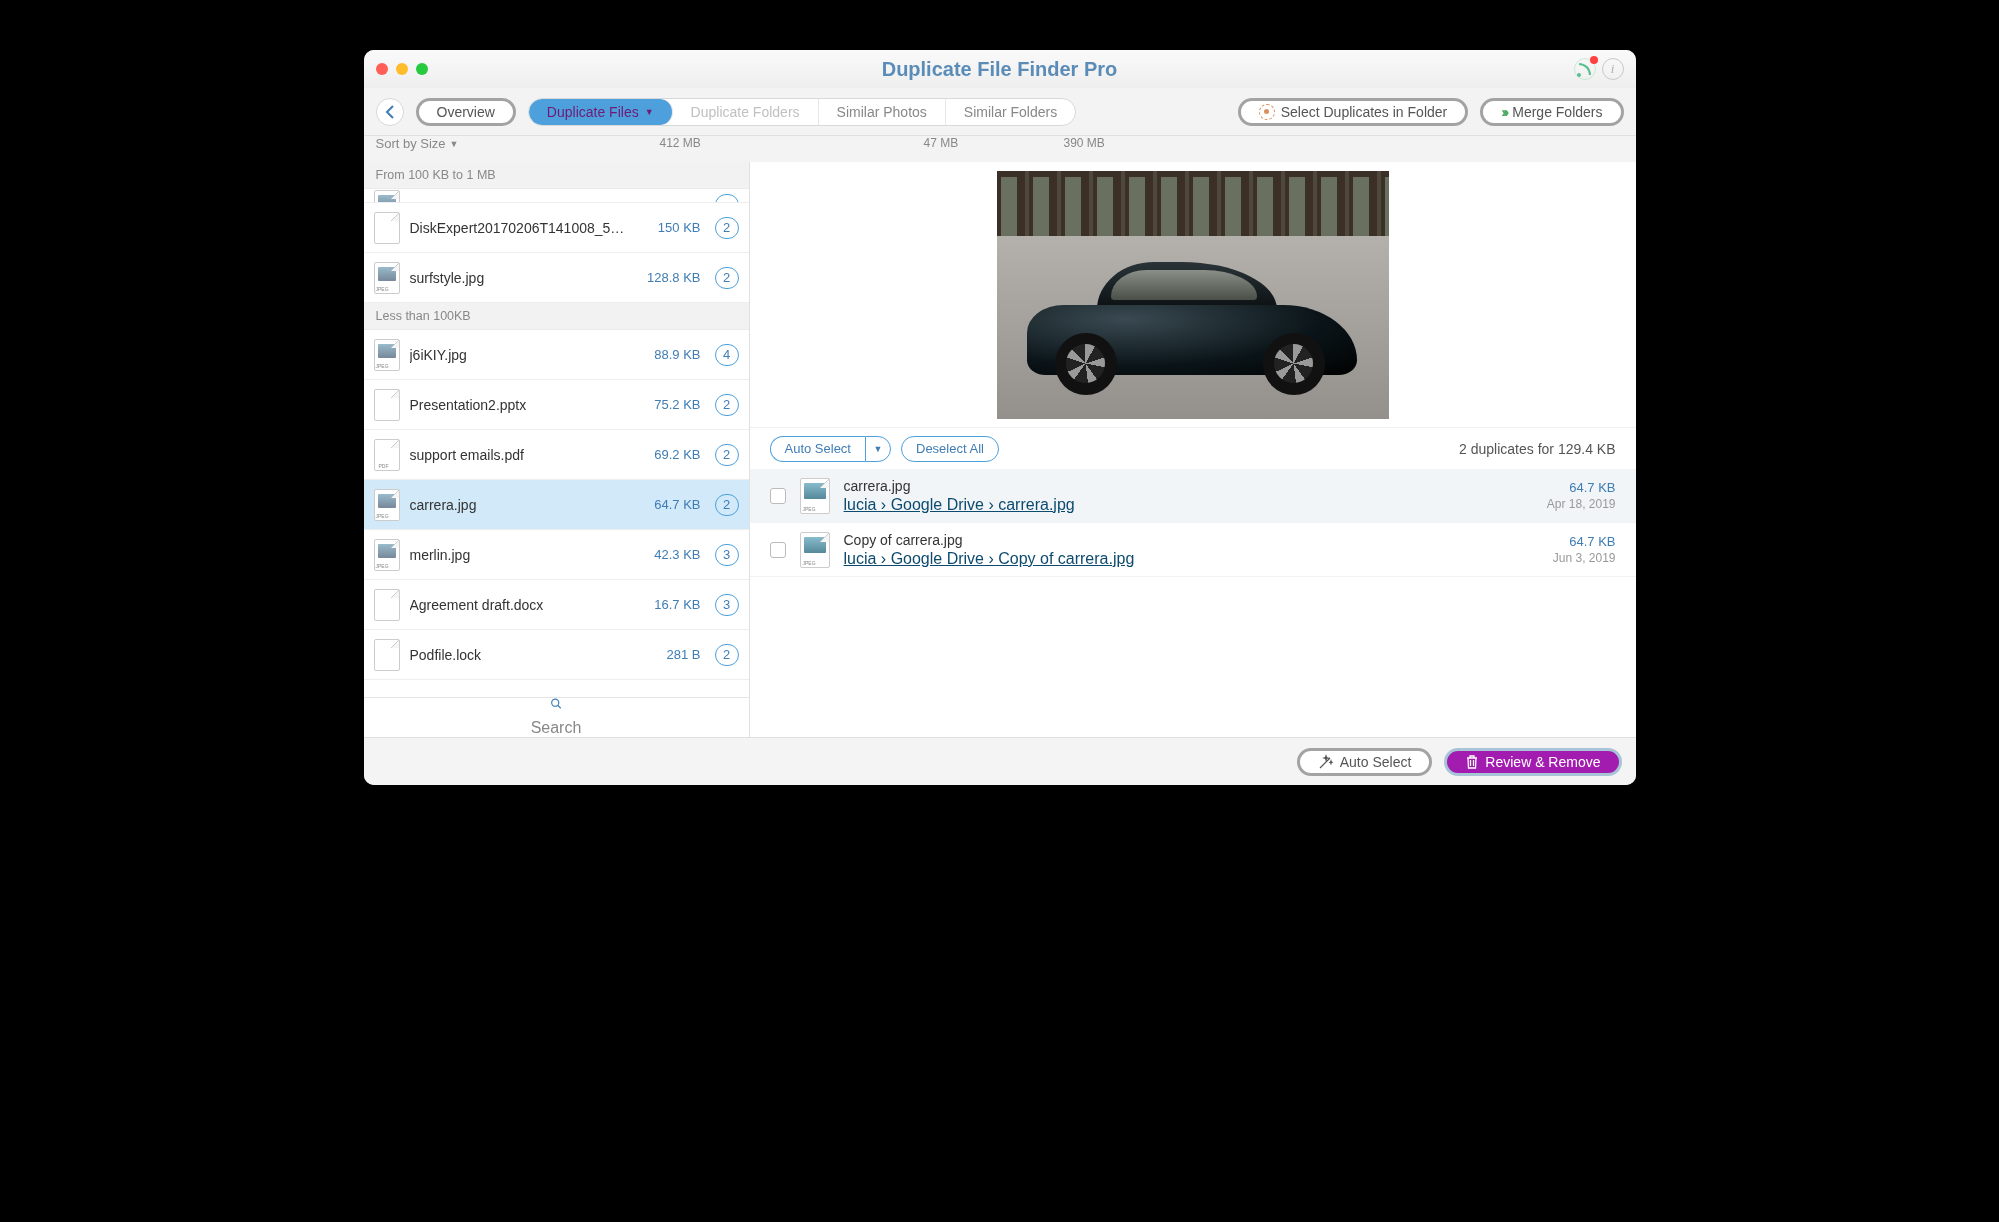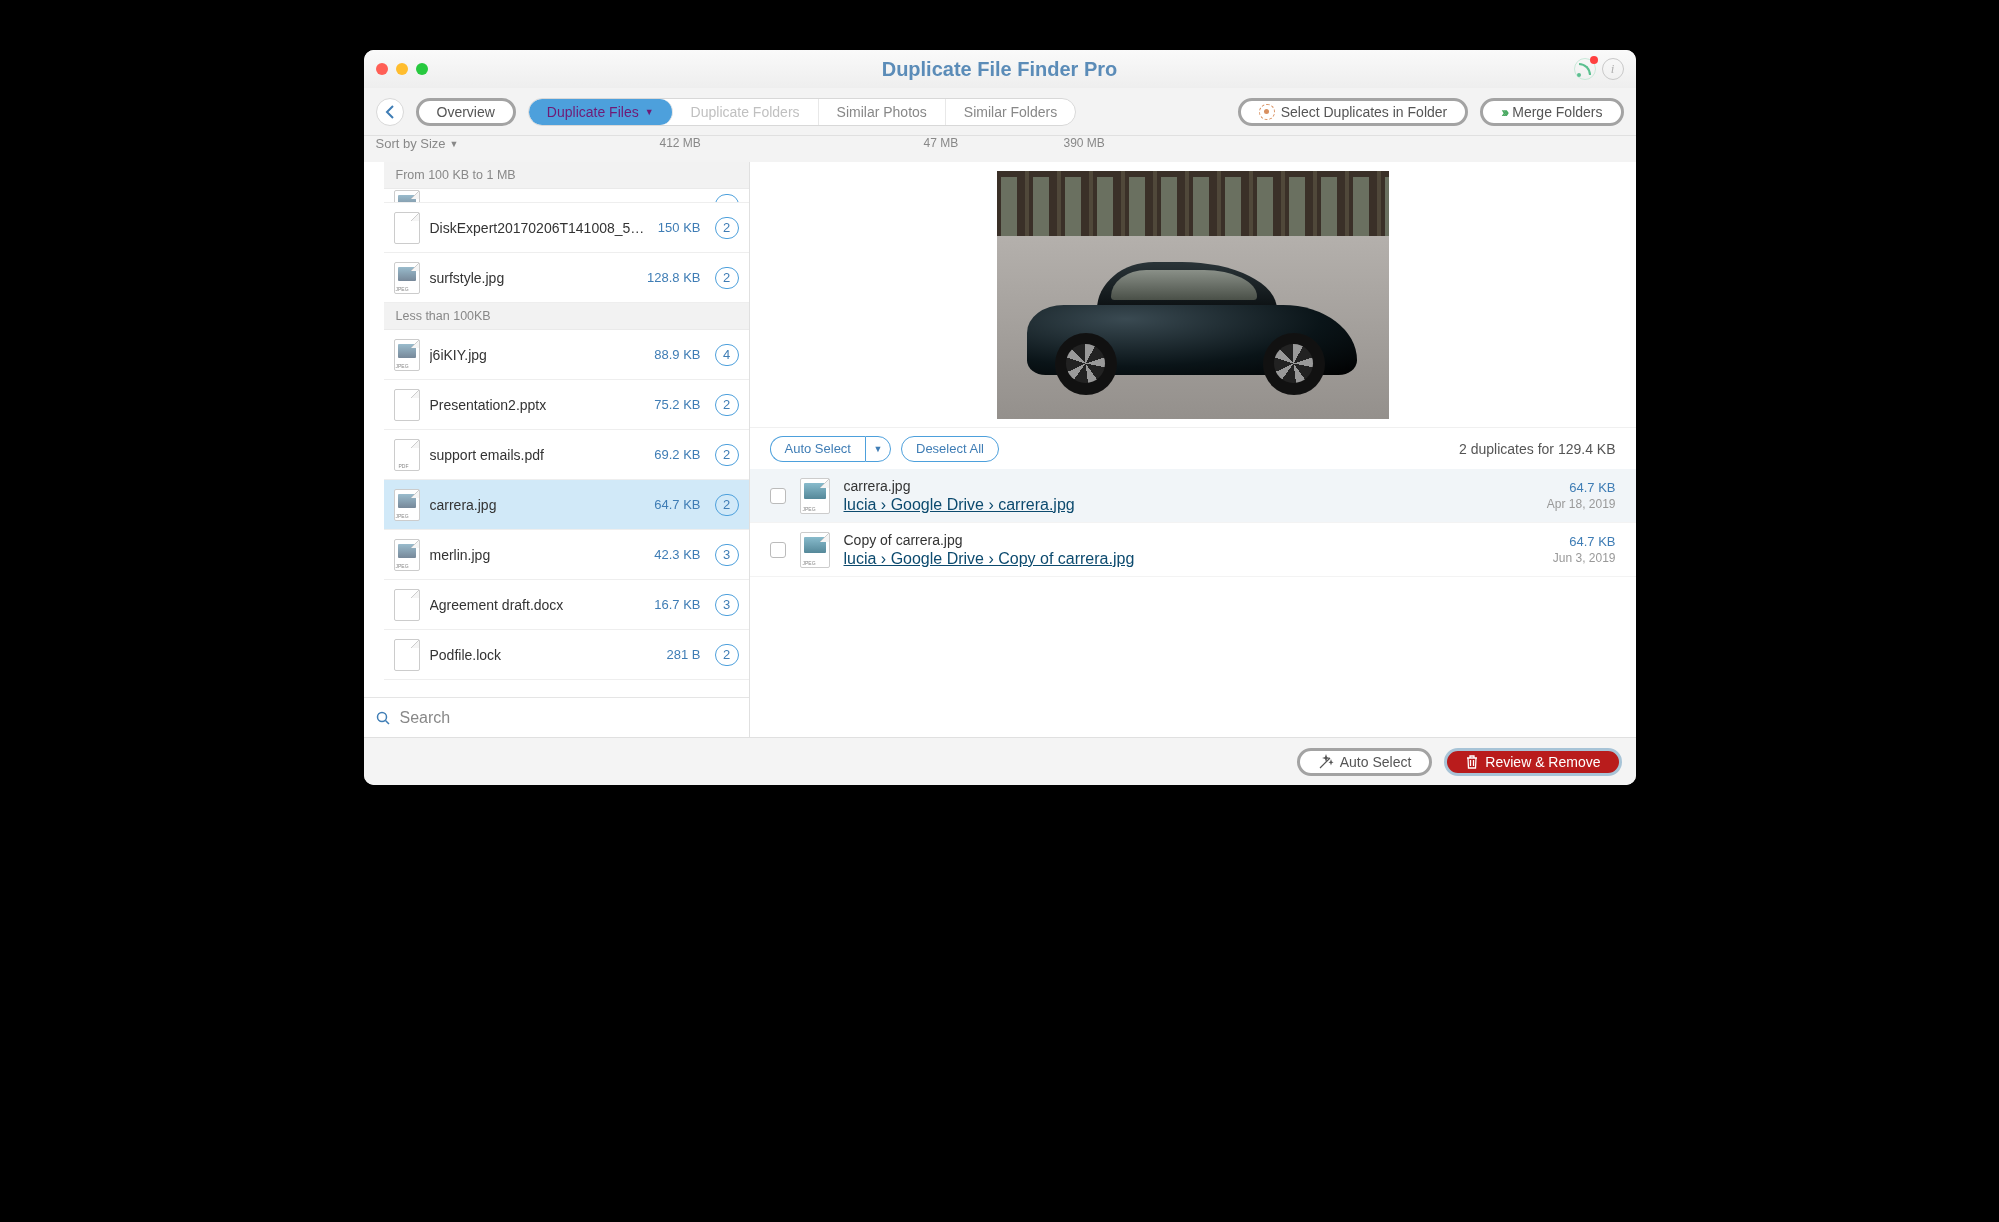--- a/index.html
+++ b/index.html
@@ -152,21 +152,21 @@
   color: #888;
 }
 .main { flex: 1; display: flex; overflow: hidden; background: #fff;}
 .sidebar {
   width: 386px;
   border-right: 1px solid #e0e0e0;
   display: flex;
   flex-direction: column;
   background: #fff;
 }
-.sidebar-list { flex: 1; overflow-y: auto; margin-left: 20px; }
+.sidebar-list { flex: 1; overflow-y: auto; }
 .group-header {
   background: #f2f2f2;
   color: #888;
   font-size: 12.5px;
   padding: 6px 12px;
   border-bottom: 1px solid #eaeaea;
 }
 .file-row {
   display: flex;
   align-items: center;
@@ -235,20 +235,21 @@
   justify-content: center;
 }
 .search-row {
   height: 40px;
   border-top: 1px solid #e5e5e5;
   display: flex;
   align-items: center;
   padding: 0 12px;
   gap: 10px;
   color: #3f7db5;
+  flex-direction: column;
 }
 .content {
   flex: 1;
   display: flex;
   flex-direction: column;
   background: #fff;
 }
 .preview-area {
   height: 265px;
   display: flex;
@@ -362,21 +363,21 @@
   height: 48px;
   background: #f4f4f4;
   border-top: 1px solid #e0e0e0;
   display: flex;
   align-items: center;
   justify-content: flex-end;
   padding: 0 14px;
   gap: 12px;
 }
 .footer .pill-btn.primary {
-  background: #b91c1c;
+  background: #a21caf;
   color: #fff;
   border-color: #a8c4d7;
 }
 .caret-down { font-size: 9px; }
 .rss-arc { width:12px; height:12px; border:2px solid #5bc090; border-bottom:none; border-left:none; border-radius: 0 12px 0 0; position:relative;}
 .rss-arc::after { content:""; position:absolute; bottom:-2px; left:-2px; width:4px; height:4px; background:#5bc090; border-radius:50%;}
 .dashed-circle { width:16px;height:16px;border-radius:50%;border:1.5px dashed #d89060; display:flex;align-items:center;justify-content:center;}
 .dashed-circle::after{content:"";width:5px;height:5px;border-radius:50%;background:#d89060;}
 .merge-arrows { color:#48a860; font-weight:bold; letter-spacing:-3px;}
 </style>

